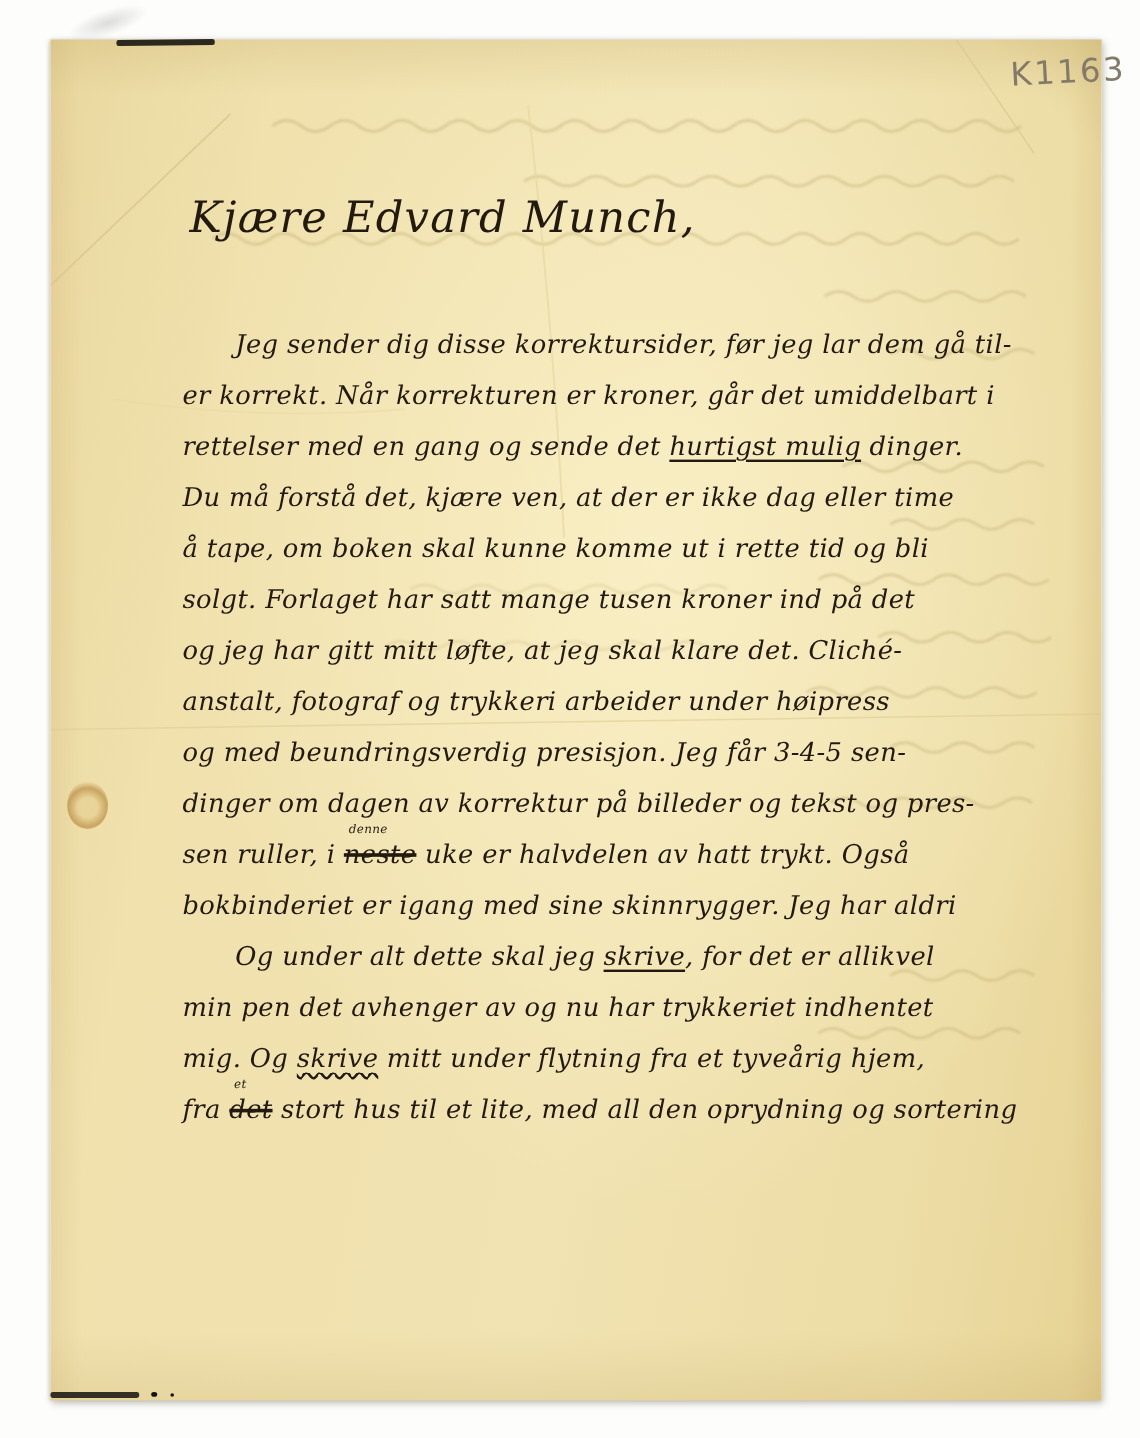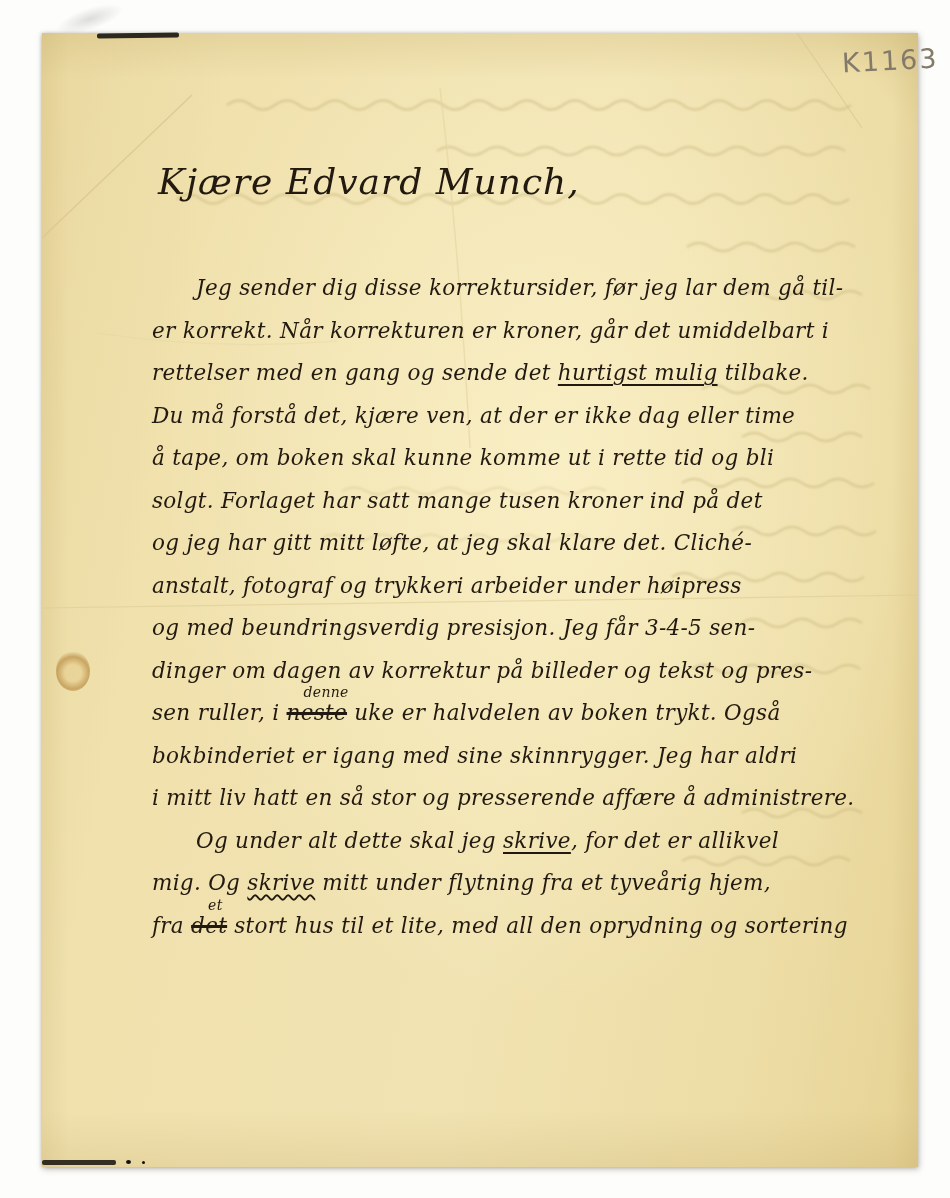--- a/index.html
+++ b/index.html
@@ -63,21 +63,21 @@
   .letter-body{
     position:absolute;left:110px;top:198px;width:772px;
     font-size:21.5px;font-style:italic;letter-spacing:.3px;margin-top:36px;
   }
   .line{height:42.5px;line-height:42.5px;white-space:nowrap;}
   .line.indent{text-indent:44px;}
   .underline{text-decoration:underline;text-decoration-thickness:2px;text-underline-offset:4px;text-align:center;}
   .wavy{text-decoration:underline wavy;text-decoration-thickness:1.5px;text-underline-offset:4px;}
   .strike{text-decoration:line-through;text-decoration-thickness:2.5px;position:relative;display:inline-block;line-height:normal;}
   .ins{
-    position:absolute;left:17px;top:-15px;font-size:14px;line-height:14px;
+    position:absolute;left:4px;top:-15px;font-size:10px;line-height:14px;
     text-decoration:none;display:inline-block;white-space:nowrap;text-align:center;
   }
 </style>
 </head>
 <body>
 
 <div class="scan-scuff"></div>
 
 <div class="paper">
 
@@ -116,29 +116,29 @@
   <div class="ink-dot" style="left:100px;top:1128px;width:3px;height:3px;"></div>
   <div class="stain"></div>
 
   <div class="catalog">K1163</div>
 
   <div class="salutation letter-text">Kjære Edvard Munch,</div>
 
   <div class="letter-body letter-text">
       <div class="line indent"><span>Jeg sender dig disse korrektursider, før jeg lar dem gå til-</span></div>
       <div class="line"><span>er korrekt. Når korrekturen er kroner, går det umiddelbart i</span></div>
-      <div class="line"><span>rettelser med en gang og sende det </span><span class="underline">hurtigst mulig</span><span> tilbake.</span></div>
+      <div class="line"><span>rettelser med en gang og sende det </span><span class="underline">hurtigst mulig</span><span> dinger.</span></div>
       <div class="line"><span>Du må forstå det, kjære ven, at der er ikke dag eller time</span></div>
       <div class="line"><span>å tape, om boken skal kunne komme ut i rette tid og bli</span></div>
       <div class="line"><span>solgt. Forlaget har satt mange tusen kroner ind på det</span></div>
       <div class="line"><span>og jeg har gitt mitt løfte, at jeg skal klare det. Cliché-</span></div>
       <div class="line"><span>anstalt, fotograf og trykkeri arbeider under høipress</span></div>
       <div class="line"><span>og med beundringsverdig presisjon. Jeg får 3-4-5 sen-</span></div>
       <div class="line"><span>dinger om dagen av korrektur på billeder og tekst og pres-</span></div>
-      <div class="line"><span>sen ruller, i </span><span class="strike">neste<span class="ins">denne</span></span><span> uke er halvdelen av boken trykt. Også</span></div>
+      <div class="line"><span>sen ruller, i </span><span class="strike">neste<span class="ins">denne</span></span><span> uke er halvdelen av hatt trykt. Også</span></div>
       <div class="line"><span>bokbinderiet er igang med sine skinnrygger. Jeg har aldri</span></div>
-      <div class="line"><span>i mitt liv hatt en så stor og presserende affære å administrere.</span></div>
       <div class="line indent"><span>Og under alt dette skal jeg </span><span class="underline">skrive</span><span>, for det er allikvel</span></div>
+      <div class="line"><span>min pen det avhenger av og nu har trykkeriet indhentet</span></div>
       <div class="line"><span>mig. Og </span><span class="wavy">skrive</span><span> mitt under flytning fra et tyveårig hjem,</span></div>
       <div class="line"><span>fra </span><span class="strike">det<span class="ins">et</span></span><span> stort hus til et lite, med all den oprydning og sortering</span></div>
     </div>
 
 </div>
 
 </body></html>

